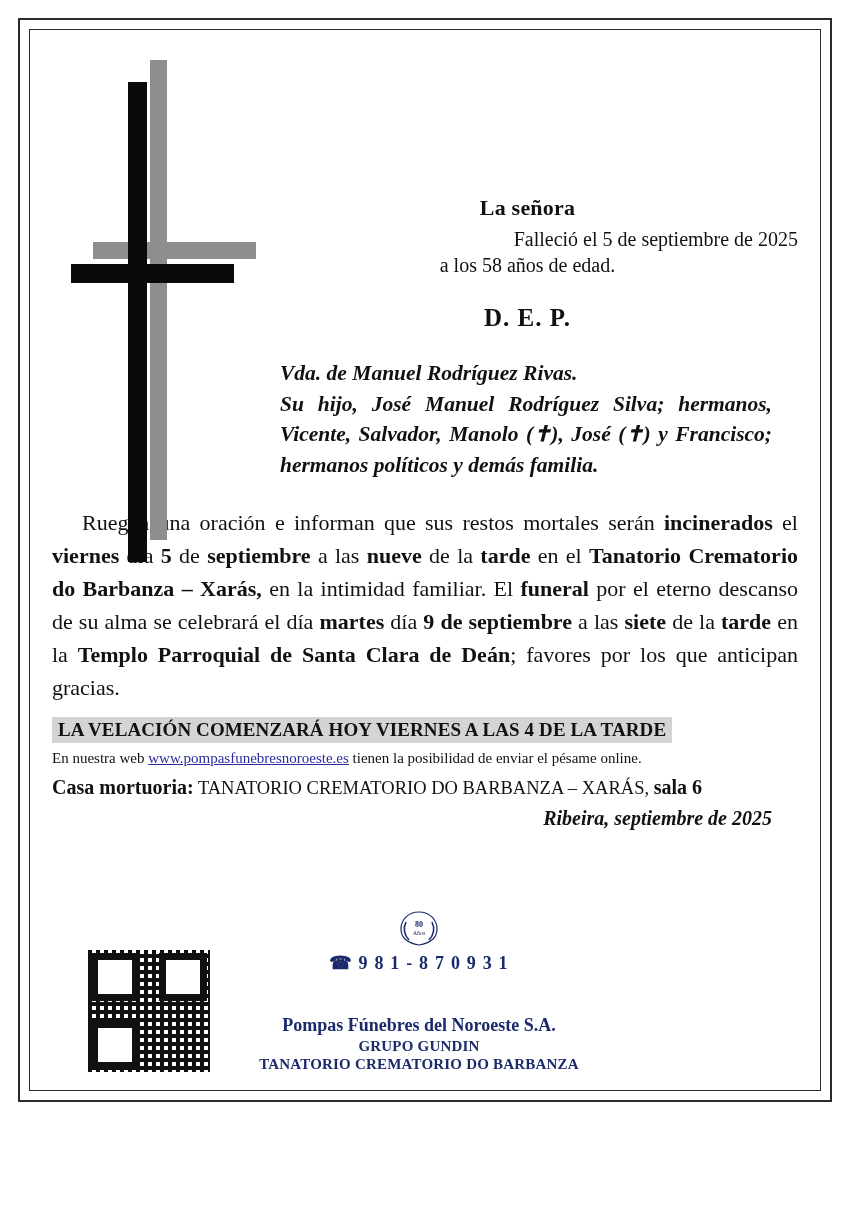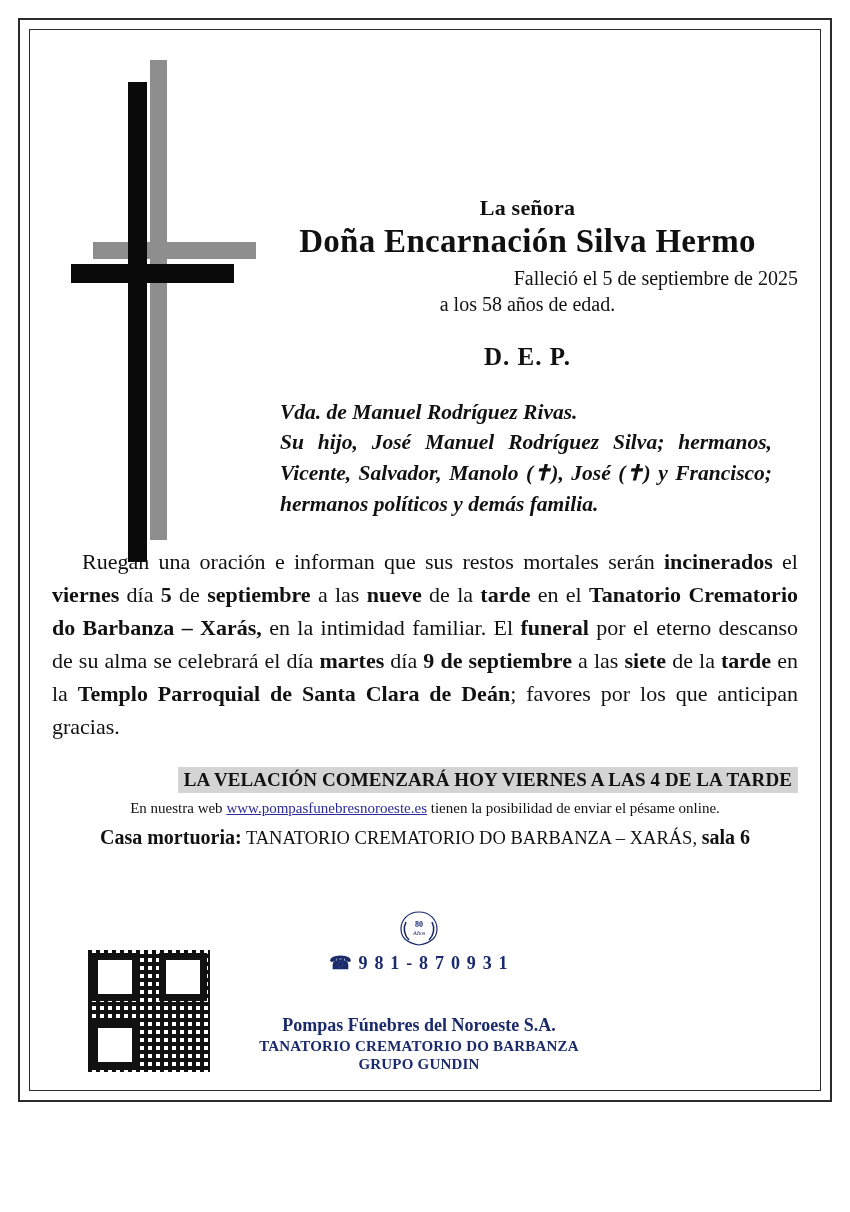--- a/index.html
+++ b/index.html
@@ -142,47 +142,47 @@
     font-size: 22px;
     line-height: 1.5;
     text-align: justify;
     text-align-last: left;
     text-indent: 30px;
   }
   .body-text b { font-weight: bold; }
 
   
   .velacion {
-    margin-top: 24px;
-    text-align: right;
+    margin-top: 13px;
+    text-align: left;
   }
   .velacion span {
     background: #d4d4d4;
     font-weight: bold;
     font-size: 19px;
     padding: 2px 6px;
     letter-spacing: .1px;
     display: inline-block;
   }
 
   
   .web-line {
     margin-top: 7px;
-    text-align: center;
+    text-align: left;
     font-size: 15px;
   }
   .web-line a {
     color: #2b2b9e;
     text-decoration: underline;
   }
 
   
   .mortuoria {
     margin-top: 9px;
-    text-align: center;
+    text-align: left;
     font-size: 18.5px;
   }
   .mortuoria .lead { font-weight: bold; font-size: 20px; }
   .mortuoria .sala { font-weight: bold; font-size: 20px; }
 
   .city-date {
     margin-top: 8px;
     text-align: right;
     padding-right: 26px;
     font-size: 20px;
@@ -275,24 +275,20 @@
 
       <div class="cross-area">
         <div class="cross-shadow-v"></div>
         <div class="cross-shadow-h"></div>
         <div class="cross-main-v"></div>
         <div class="cross-main-h"></div>
       </div>
 
       <div class="header-block">
         <div class="la-senora">La señora</div>
-        <div class="deceased-name">
-          <span class="prefix">Doña</span>
-          <span>Encarnación Silva Hermo</span>
-        </div>
         <div class="death-date">Falleció el 5 de septiembre de 2025</div>
         <div class="death-age">a los 58 años de edad.</div>
         <div class="dep">D. E. P.</div>
       </div>
 
       <div class="family-block">
         <span class="line-first">Vda. de Manuel Rodríguez Rivas.</span>
         <span>Su hijo, José Manuel Rodríguez Silva; hermanos, Vicente, Salvador, Manolo (✝), José (✝) y Francisco; hermanos políticos y demás familia.</span>
       </div>
 
@@ -306,36 +302,37 @@
 
       <div class="web-line">
         <span>En nuestra web </span><a href="#">www.pompasfunebresnoroeste.es</a><span> tienen la posibilidad de enviar el pésame online.</span>
       </div>
 
       <div class="mortuoria">
         <span class="lead">Casa mortuoria:</span>
         <span>TANATORIO CREMATORIO DO BARBANZA – XARÁS</span><span>, </span><span class="sala">sala 6</span>
       </div>
 
+      <div class="city-date">Ribeira, septiembre de 2025</div>
 
       <div class="footer">
         <div class="qr">
           <div class="qr-eye3"></div>
         </div>
 
         <div class="footer-center">
           <svg class="laurel" viewBox="0 0 54 40">
             <path d="M27 4 C16 4 9 12 9 21 C9 29 15 35 27 37 C39 35 45 29 45 21 C45 12 38 4 27 4 Z" fill="none" stroke="#1a2a6b" stroke-width="1.2"></path>
             <path d="M14 14 C11 20 12 27 17 32" fill="none" stroke="#1a2a6b" stroke-width="1.6"></path>
             <path d="M40 14 C43 20 42 27 37 32" fill="none" stroke="#1a2a6b" stroke-width="1.6"></path>
             <text x="27" y="19" font-family="'Liberation Serif', serif" font-size="8" font-weight="bold" fill="#1a2a6b" text-anchor="middle">80</text>
             <text x="27" y="27" font-family="'Liberation Serif', serif" font-size="6" fill="#1a2a6b" text-anchor="middle">Años</text>
           </svg>
           <div class="phone">☎ 9 8 1 - 8 7 0 9 3 1</div>
           <div class="company">Pompas Fúnebres del Noroeste S.A.</div>
+          <div class="company-sub">GRUPO GUNDIN</div>
           <div class="company-sub">TANATORIO CREMATORIO DO BARBANZA</div>
-          <div class="company-sub">GRUPO GUNDIN</div>
         </div>
       </div>
 
     </div>
   </div>
 </div>
 
 </body></html>

